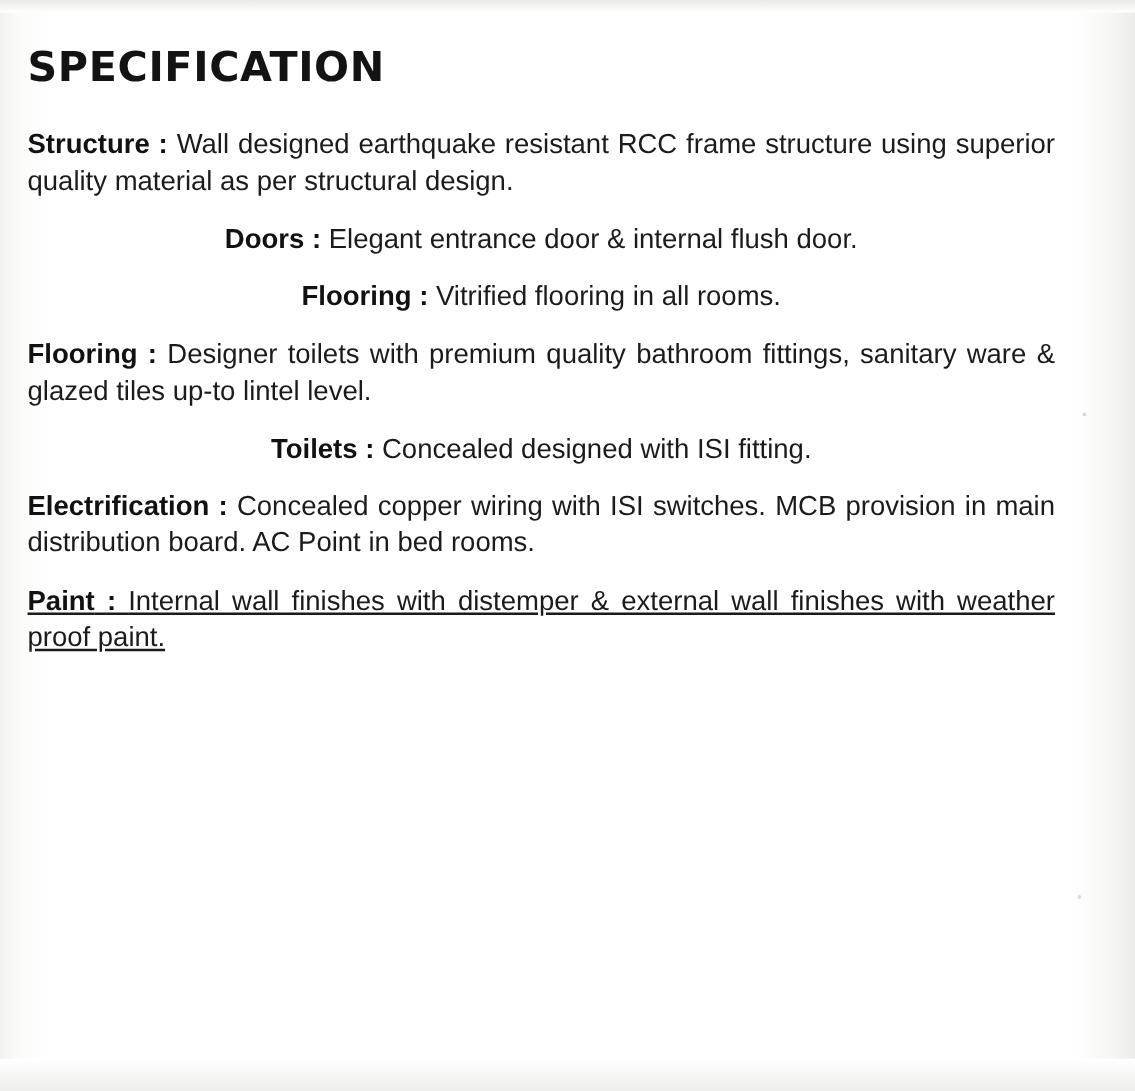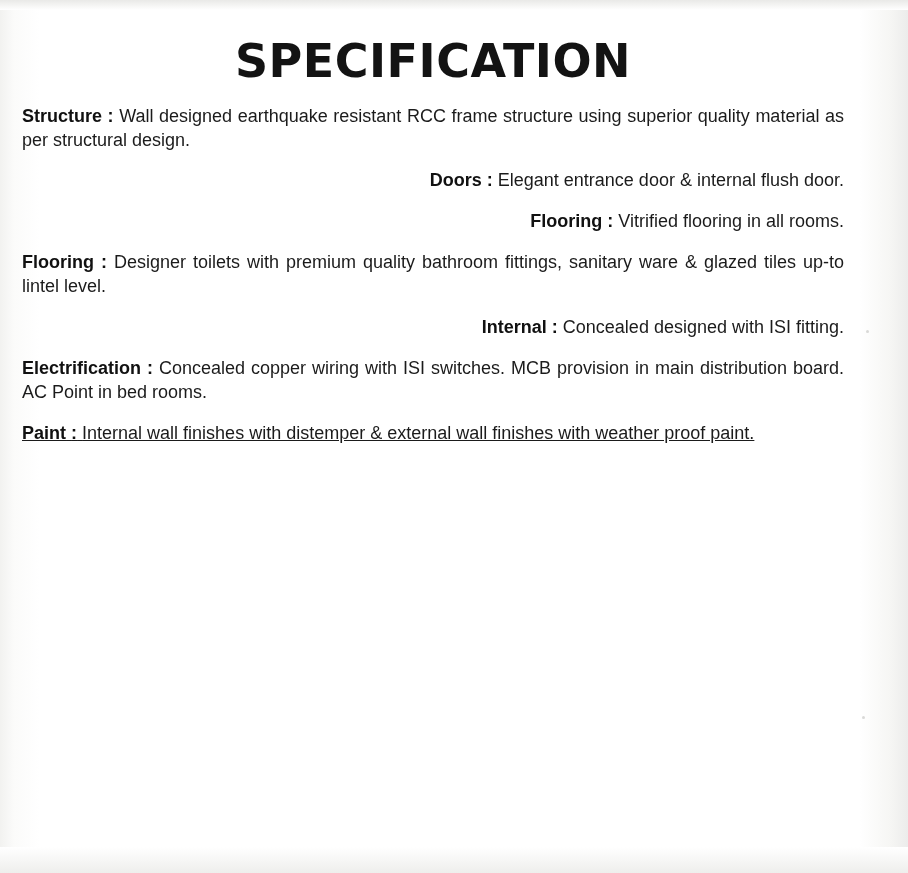--- a/index.html
+++ b/index.html
@@ -37,35 +37,34 @@
   }
   .content {
     position: absolute;
     left: 22px;
     top: 36px;
     width: 822px;
   }
   .doc-title {
     font-family: "DejaVu Sans", sans-serif;
     font-weight: bold;
-    font-size: 46px;
+    font-size: 33px;
     letter-spacing: 0.5px;
     color: #131313;
-    margin: 0 0 18px 0;
+    margin: 0 0 28px 0;
     line-height: 1.1;
-    text-align: center;
   }
   .spec-list {
     margin: 0;
     padding: 0;
     list-style: none;
   }
   .spec-item {
     margin: 0 0 17px 0;
-    font-size: 18px;
+    font-size: 22px;
     line-height: 1.33;
     text-align: justify;
     text-justify: inter-word;
     color: #1b1b1b;
     font-family: "Liberation Sans", sans-serif;
   }
   .spec-item:last-child {
     margin-bottom: 0;
     text-decoration: underline;
   }
@@ -78,21 +77,21 @@
     color: #111111;
   }
   .spec-text {
     font-weight: normal;
   }
   
   .spec-item.wide {
     width: 822px;
   }
   .spec-item.narrow {
-    text-align: right;
+    text-align: center;
   }
   .speck {
     position: absolute;
     background: #cfcfcd;
     border-radius: 50%;
     opacity: .8;
   }
 </style>
 </head>
 <body>
@@ -129,21 +128,21 @@
       </li>
 
 
       <li class="spec-item wide">
         <span class="spec-label">Flooring</span>
         <span class="spec-sep">:</span>
         <span class="spec-text">Designer toilets with premium quality bathroom fittings, sanitary ware &amp; glazed tiles up-to lintel level.</span>
       </li>
 
       <li class="spec-item narrow">
-        <span class="spec-label">Internal</span>
+        <span class="spec-label">Toilets</span>
         <span class="spec-sep">:</span>
         <span class="spec-text">Concealed designed with ISI fitting.</span>
       </li>
 
       <li class="spec-item wide">
         <span class="spec-label">Electrification</span>
         <span class="spec-sep">:</span>
         <span class="spec-text">Concealed copper wiring with ISI switches. MCB provision in main distribution board. AC Point in bed rooms.</span>
       </li>
 

